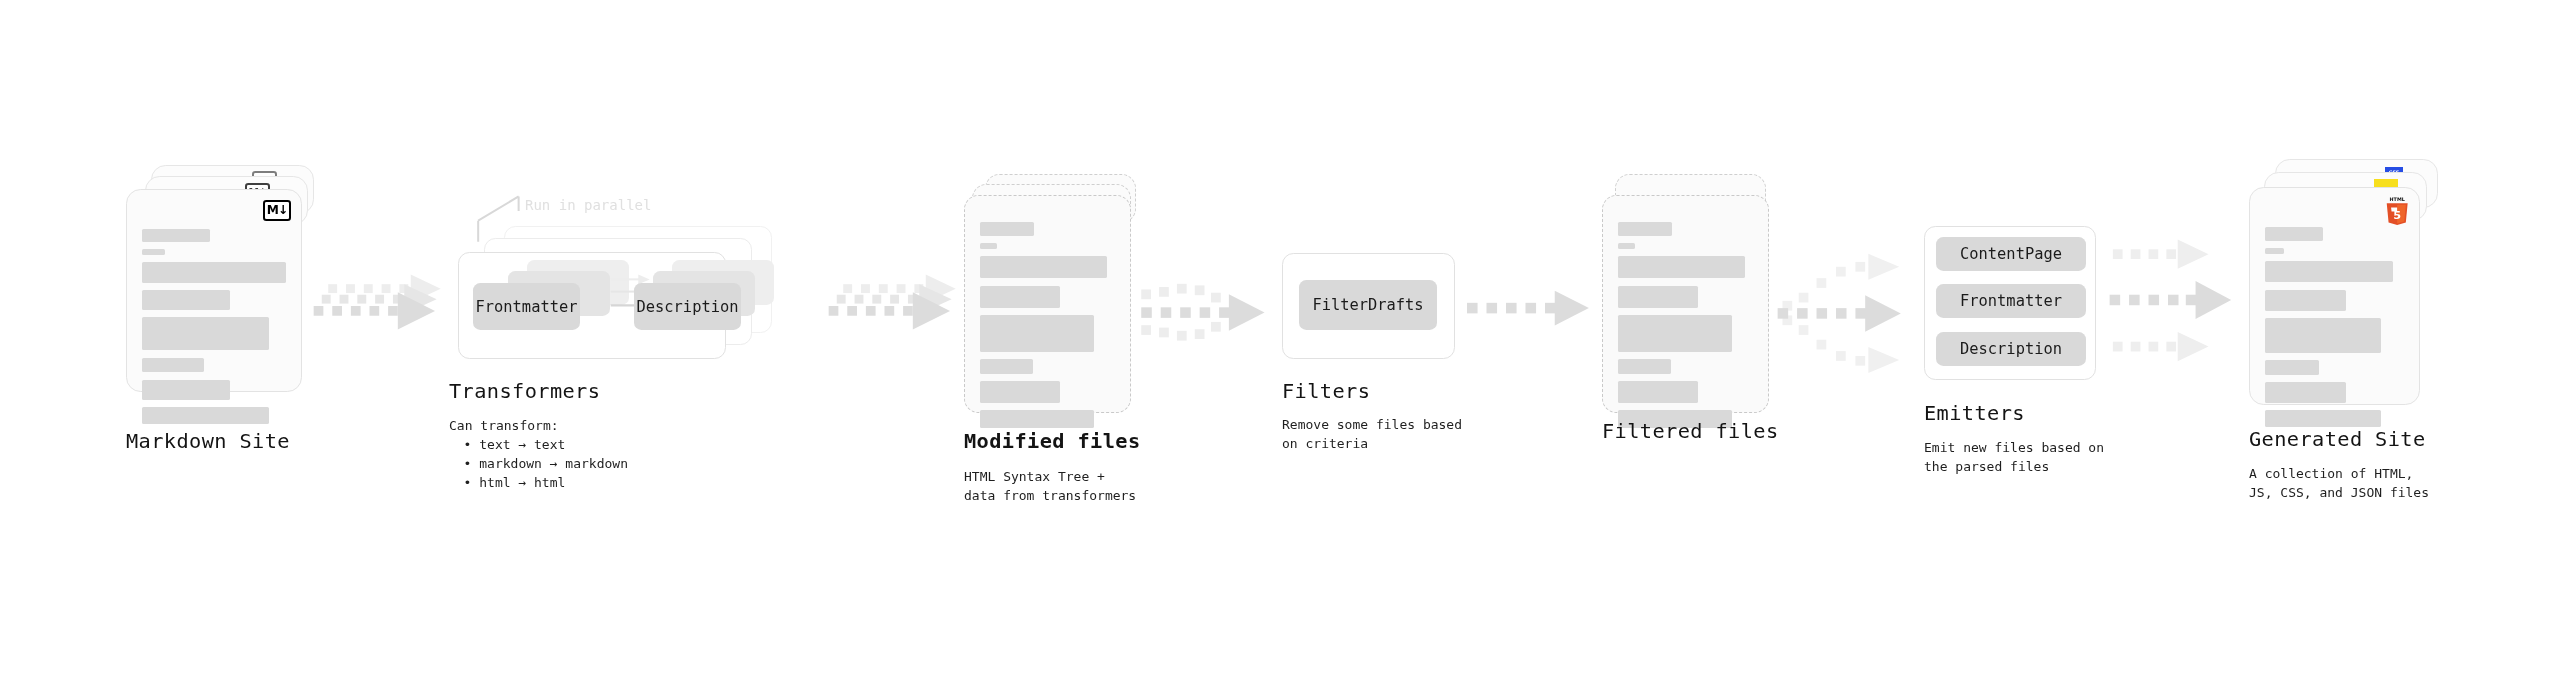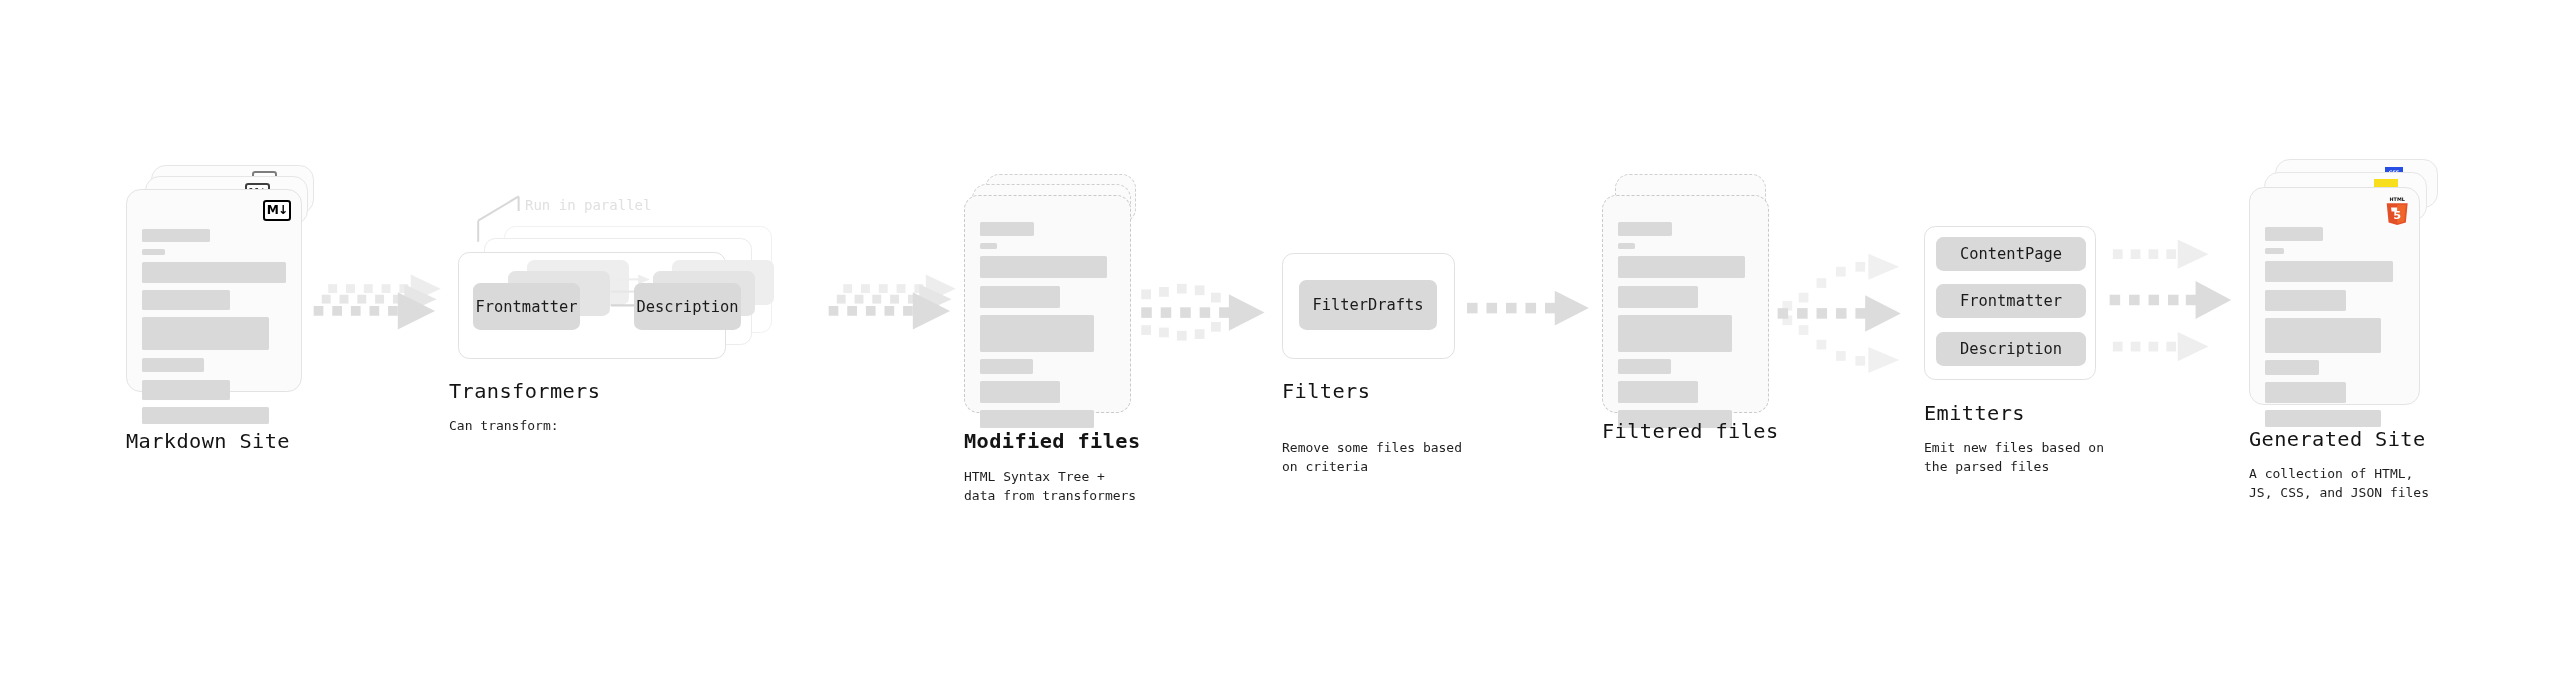--- a/index.html
+++ b/index.html
@@ -249,20 +249,27 @@
       <path d="M2 46 L42 46" stroke-width="2.5" fill="none"></path>
         <path d="M40 40 L54 46 L40 52 Z" stroke="none"></path>
     </g>
   </svg>
 
   <div class="chip" style="left:473px; top:283px; width:107px; height:47px;">Frontmatter</div>
   <div class="chip" style="left:634px; top:283px; width:107px; height:47px;">Description</div>
 
   <div class="title" style="left:449px; top:379px;">Transformers</div>
   <div class="desc" style="left:449px; top:417px;text-align:center;">Can transform:</div>
+  <div class="bullets" style="left:449px; top:436px;">
+    <ul>
+      <li>text → text</li>
+      <li>markdown → markdown</li>
+      <li>html → html</li>
+    </ul>
+  </div>
 
   <svg class="arrowsvg" style="left:822px; top:268px;" width="146" height="89" viewBox="0 0 180 110">
     <g fill="#ededed">
       <rect x="26" y="20" width="11" height="11"></rect>
         <rect x="48" y="20" width="11" height="11"></rect>
       <rect x="70" y="20" width="11" height="11"></rect>
         <rect x="92" y="20" width="11" height="11"></rect>
       <rect x="114" y="20" width="11" height="11"></rect>
       <path d="M128 8 L165 25.5 L128 43 Z"></path>
     </g>
@@ -323,21 +330,21 @@
       <rect x="52" y="58" width="13" height="13"></rect>
         <rect x="76" y="58" width="13" height="13"></rect>
       <rect x="100" y="58" width="13" height="13"></rect>
       <path d="M112 42 L156 64.5 L112 87 Z"></path>
     </g>
   </svg>
 
   <div class="groupbox" style="left:1282px; top:253px; width:173px; height:106px;"></div>
   <div class="chip" style="left:1299px; top:280px; width:138px; height:50px;">FilterDrafts</div>
   <div class="title" style="left:1282px; top:379px;">Filters</div>
-  <div class="desc" style="left:1282px; top:416px;margin-top:23px;">Remove some files based
+  <div class="desc" style="left:1282px; top:416px;">Remove some files based
 on criteria</div>
 
   <svg class="arrowsvg" style="left:1467px; top:284px;" width="130" height="49" viewBox="0 0 160 60">
     <g fill="#dcdcdc">
       <rect x="0" y="23" width="13" height="13"></rect>
         <rect x="24" y="23" width="13" height="13"></rect>
       <rect x="48" y="23" width="13" height="13"></rect>
         <rect x="72" y="23" width="13" height="13"></rect>
       <rect x="96" y="23" width="13" height="13"></rect>
       <path d="M108 8 L150 29.5 L108 51 Z"></path>

